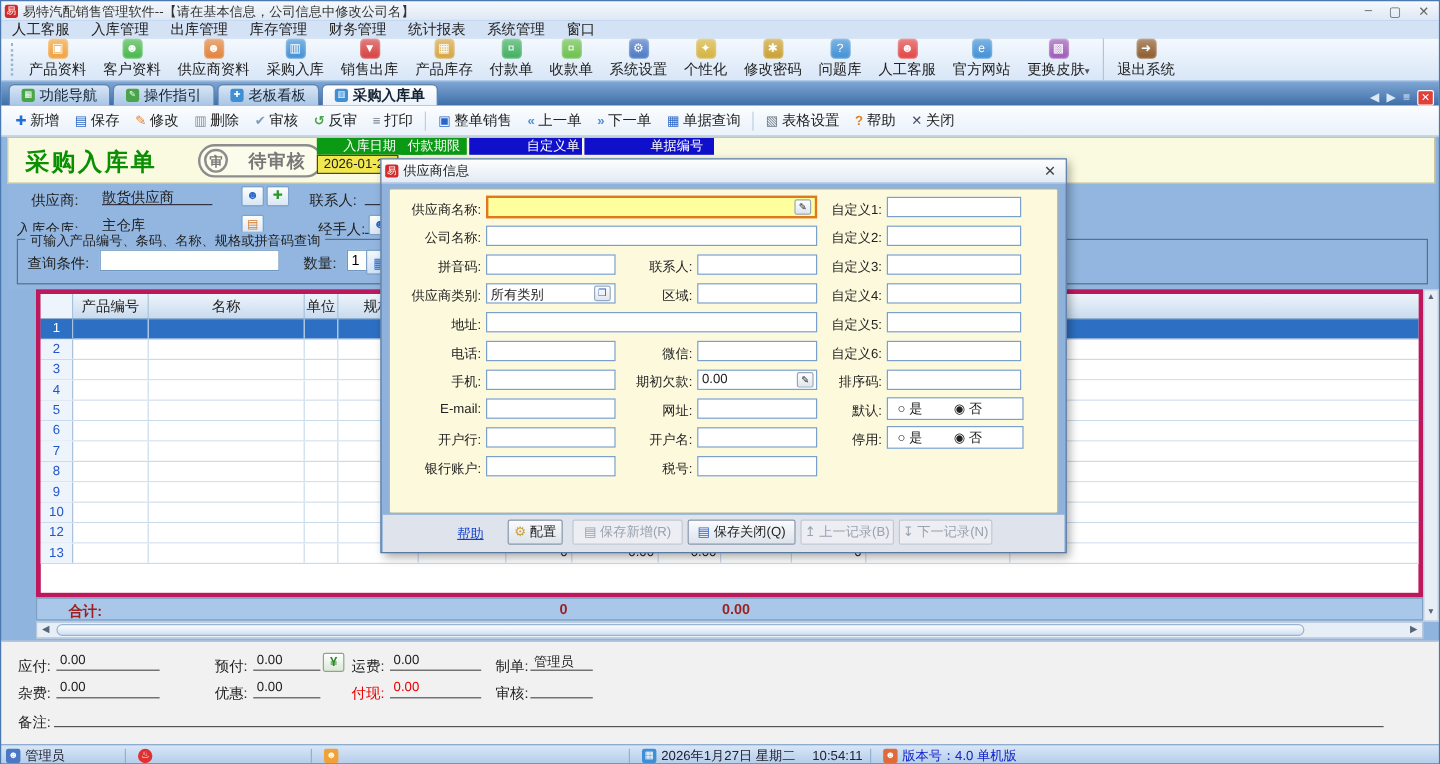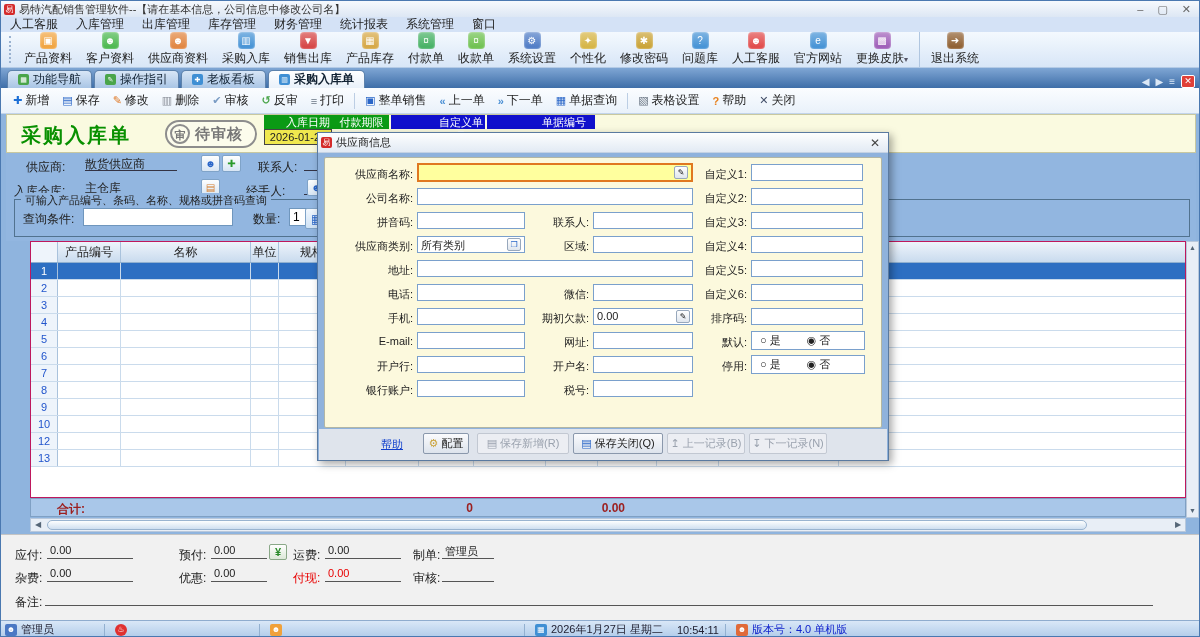--- a/index.html
+++ b/index.html
@@ -43,39 +43,39 @@
   .ab-item{display:flex;align-items:center;gap:3px;padding:2px 6px;font-size:12px;white-space:nowrap;}
   .ab-item.sep{width:1px;height:16px;background:#bccee4;padding:0;margin:0 3px;}
   .ab-glyph{font-size:11px;font-weight:bold;}
   
   .docheader{left:5px;top:113px;width:1190px;height:39px;background:#fafae0;border:1px solid #c8c8a0;}
   .doc-title{position:absolute;left:14px;top:7px;font-size:20px;font-weight:bold;color:#089000;letter-spacing:2px;}
   .stamp{position:absolute;left:158px;top:5px;height:28px;border:2px solid #8d8d8d;border-radius:14px;
     color:#787878;display:flex;align-items:center;gap:5px;padding:0 12px 0 3px;background:rgba(255,255,255,.4);}
   .stamp-shield{width:20px;height:20px;border:2px solid #8d8d8d;border-radius:50% 50% 50% 50%/45% 45% 55% 55%;
     font-size:11px;line-height:18px;text-align:center;font-weight:bold;}
-  .stamp-text{font-size:15px;font-weight:bold;letter-spacing:1px;}
+  .stamp-text{font-size:15px;font-weight:bold;letter-spacing:1px;margin-left:12px;}
   .hcell{position:absolute;top:0;height:14px;color:#fff;font-size:11px;text-align:center;line-height:14px;}
   .hgreen{background:#0a9a14;}
   .hblue{background:#1010cc;padding-left:46px;}
   .datebox{position:absolute;left:257px;top:14px;width:68px;height:16px;background:#f0e84e;border:1px solid #444;
     font-size:11px;text-align:center;line-height:14px;}
   
   .formarea{left:5px;top:152px;width:1190px;height:88px;background:#92b6e0;font-size:12px;}
   .flabel{position:absolute;white-space:nowrap;}
   .uline{position:absolute;border-bottom:1px solid #334;height:15px;font-size:12px;}
   .mini-btn{position:absolute;width:19px;height:17px;background:linear-gradient(#fdfefe,#d8e6f4);
     border:1px solid #7fa3c8;border-radius:2px;text-align:center;font-size:10px;line-height:15px;}
   .qbox{position:absolute;left:8px;top:46px;width:1176px;height:38px;border:1px solid #51728f;}
   .qbox-title{position:absolute;left:6px;top:-7px;background:#92b6e0;padding:0 4px;font-size:11px;}
   .tinput{position:absolute;background:#fff;border:1px solid #6f96bd;height:18px;font-size:12px;padding:1px 3px;}
   .sel-btn{position:absolute;left:290px;top:8px;width:62px;height:21px;background:linear-gradient(#f2f8fe,#cfe2f5);
     border:1px solid #7fa3c8;border-radius:2px;display:flex;align-items:center;gap:3px;padding:0 5px;font-size:12px;}
   
-  .tablewrap{left:29px;top:240px;width:1156px;height:257px;background:#fff;border:1px solid #be185d;}
+  .tablewrap{left:29px;top:240px;width:1156px;height:257px;background:#fff;border:4px solid #be185d;}
   .thead{display:flex;height:21px;background:linear-gradient(#eef4fb,#c9dbee);border-bottom:1px solid #8fb0d0;font-size:12px;}
   .thead .tc{border-right:1px solid #a9c2dc;display:flex;align-items:center;justify-content:center;}
   .trow{display:flex;height:17px;border-bottom:1px solid #cadbec;font-size:11px;background:#fff;}
   .trow .tc{border-right:1px solid #cadbec;overflow:hidden;}
   .tc.n{width:27px;background:#eef4fb;color:#2255cc;text-align:center;line-height:16px;border-right:1px solid #a9c2dc;}
   .tc.c1{width:63px;} .tc.c2{width:130px;} .tc.c3{width:28px;} .tc.c4{width:67px;} .tc.c4b{width:73px;}
   .tc.c5{width:55px;} .tc.c6{width:72px;} .tc.c7{width:52px;} .tc.c8{width:59px;} .tc.c9{width:62px;}
   .tc.c10{width:120px;} .tc.c11{flex:1;border-right:none;}
   .tc.num{text-align:right;padding:1px 3px 0 0;}
   .trow.sel{background:#2d6fc2;color:#fff;}
@@ -103,21 +103,21 @@
   .sb-icon{width:12px;height:12px;border-radius:2px;color:#fff;font-size:8px;line-height:12px;text-align:center;margin:0 4px;}
   .sb-ver{color:#1122cc;}
   
   .dialog{left:316px;top:131px;width:572px;height:329px;background:#8fb2dc;border:1px solid #5a7aa0;
     box-shadow:3px 3px 8px rgba(0,0,0,.35);z-index:50;}
   .dlg-title{position:absolute;left:0;top:0;width:570px;height:20px;background:linear-gradient(#fdfefe,#e2eaf4);
     border-bottom:1px solid #c4d2e4;display:flex;align-items:center;font-size:11px;}
   .dlg-close{margin-left:auto;padding-right:8px;color:#444;font-size:12px;}
   .dlg-panel{position:absolute;left:6px;top:24px;width:558px;height:271px;background:#fcf9dd;
     border:1px solid #b2b6a4;border-radius:2px;font-size:11px;}
-  .drow{position:absolute;left:12px;width:558px;height:18px;padding-left:26px;}
+  .drow{position:absolute;left:0;width:558px;height:18px;padding-left:26px;}
   .dl{position:absolute;text-align:right;white-space:nowrap;top:3px;}
   .dl1{left:0;width:76px;} .dl2{left:184px;width:68px;} .dl3{left:350px;width:60px;}
   .din{position:absolute;top:0;height:17px;background:#fff;border:1px solid #7aa0cc;font-size:11px;padding:1px 3px;}
   .di1{left:80px;width:108px;} .di2{left:256px;width:100px;} .di3{left:414px;width:112px;}
   .diw{left:80px;width:276px;}
   .din.ylw{background:#ffff9e;border:2px solid #e07820;height:19px;top:-1px;}
   .inbtn{position:absolute;top:2px;width:14px;height:13px;background:linear-gradient(#fefefe,#e0e6ee);
     border:1px solid #98a8bc;font-size:8px;line-height:11px;text-align:center;border-radius:2px;}
   .radio-box{position:absolute;left:414px;top:-1px;width:114px;height:19px;background:#fff;border:1px solid #7aa0cc;
     display:flex;align-items:center;gap:26px;padding-left:8px;}
@@ -315,21 +315,21 @@
     <span class="flabel" style="left:20px;top:6px;">供应商:</span>
     <span class="uline" style="left:79px;top:3px;width:92px;">散货供应商</span>
     <span class="mini-btn" style="left:195px;top:2px;color:#2a66c8;">☻</span>
     <span class="mini-btn" style="left:216px;top:2px;color:#2a9a2a;font-weight:bold;">✚</span>
     <span class="flabel" style="left:252px;top:6px;">联系人:</span>
     <span class="uline" style="left:298px;top:3px;width:97px;"></span>
 
     <span class="flabel" style="left:8px;top:30px;">入库仓库:</span>
     <span class="uline" style="left:79px;top:27px;width:92px;">主仓库</span>
     <span class="mini-btn" style="left:195px;top:26px;color:#d47b2a;">▤</span>
-    <span class="flabel" style="left:240px;top:30px;">经手人:</span>
+    <span class="flabel" style="left:259px;top:30px;">经手人:</span>
     <span class="uline" style="left:298px;top:27px;width:80px;"></span>
     <span class="mini-btn" style="left:301px;top:26px;color:#2a66c8;">☻</span>
 
     <div class="qbox">
       <span class="qbox-title">可输入产品编号、条码、名称、规格或拼音码查询</span>
       <span class="flabel" style="left:8px;top:11px;">查询条件:</span>
       <input class="tinput" style="left: 68px; top: 8px; width: 150px;">
       <span class="flabel" style="left:238px;top:11px;">数量:</span>
       <input class="tinput" style="left: 274px; top: 8px; width: 34px;" value="1">
       <div class="sel-btn">

